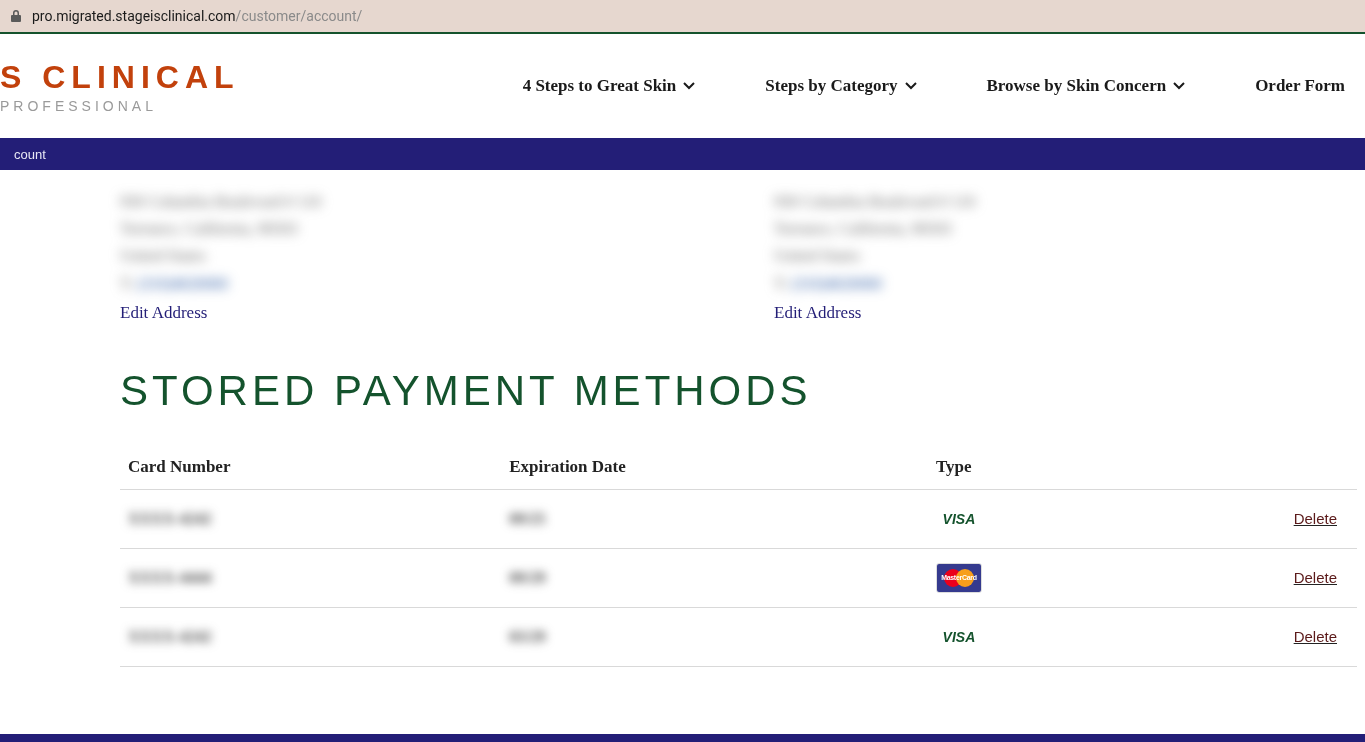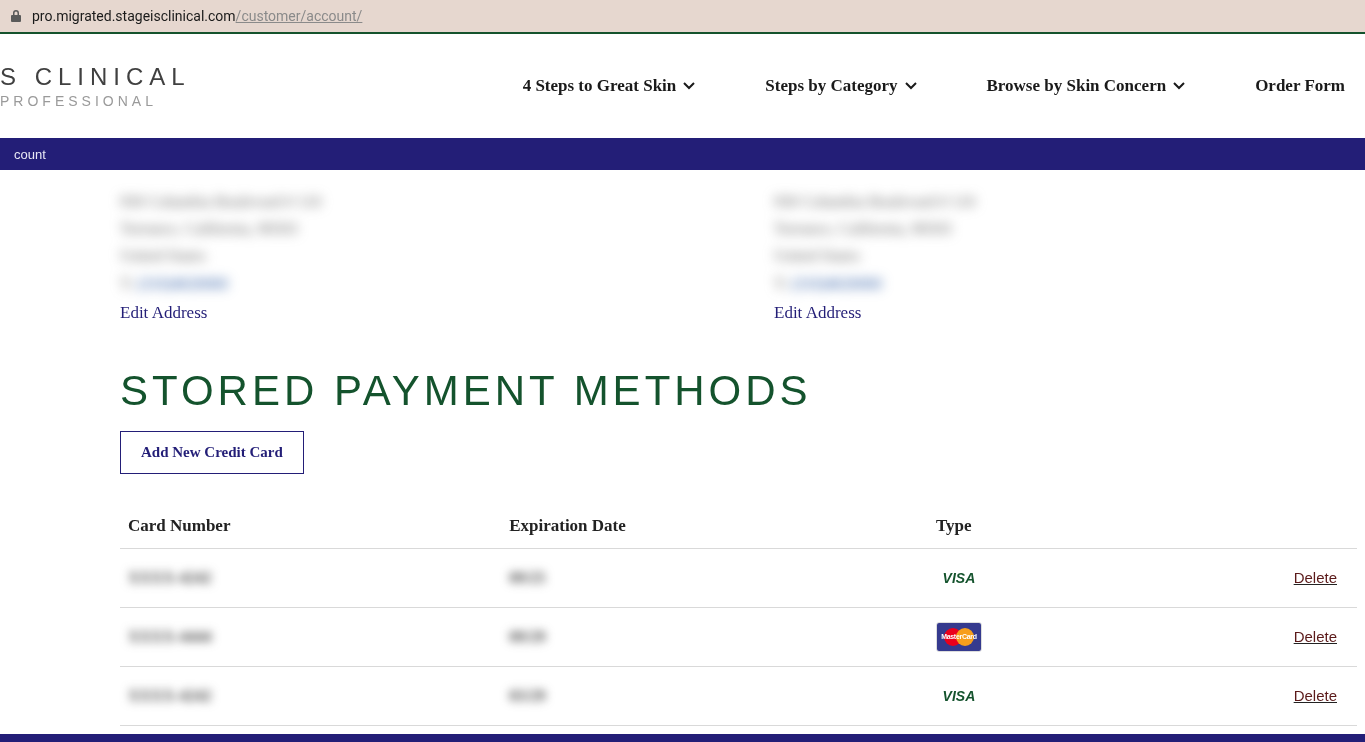--- a/index.html
+++ b/index.html
@@ -1,24 +1,24 @@
 <!DOCTYPE html>
 <html><head>
 <meta charset="utf-8">
 <style>
   * { box-sizing: border-box; margin: 0; padding: 0; }
   html, body { width: 1365px; height: 742px; font-family: Georgia, 'Times New Roman', serif; background: #fff; color: #222; overflow: hidden; }
   .urlbar { height: 34px; background: #e6d7cf; display: flex; align-items: center; padding: 0 8px; font-family: -apple-system, Segoe UI, Roboto, sans-serif; font-size: 14px; color: #555; border-bottom: 2px solid #14532d; }
   .urlbar .lock { width: 16px; height: 16px; margin-right: 8px; display: flex; align-items: center; justify-content: center; }
   .urlbar .host { color: #1a1a1a; }
-  .urlbar .path { color: #8a8a8a; text-decoration: underline; }
+  .urlbar .path { color: #8a8a8a; }
 
   .header { height: 104px; display: flex; align-items: center; justify-content: space-between; padding: 0 20px 0 0; background: #fff; }
   .logo { display: flex; flex-direction: column; align-items: flex-start; padding-left: 0; }
-  .logo-primary { font-family: 'Arial Narrow', Arial, sans-serif; font-size: 24px; letter-spacing: 6px; color: #404040; font-weight: 400; }
+  .logo-primary { font-family: 'Arial Narrow', Arial, sans-serif; font-size: 32px; letter-spacing: 6px; color: #c2410c; font-weight: 700; }
   .logo-secondary { font-family: Arial, sans-serif; font-size: 14px; letter-spacing: 4px; color: #9a9a9a; margin-top: 2px; }
   .nav { display: flex; gap: 28px; align-items: center; }
   .nav-item { font-family: Georgia, serif; font-size: 17px; color: #1a1a1a; display: flex; align-items: center; gap: 6px; cursor: pointer; font-weight: 600; margin-left: 41px; }
   .nav-item.bold { font-weight: 700; }
   .chev { display: inline-flex; }
 
   .subnav { height: 32px; background: #231e77; color: #e8e8f5; font-family: Arial, sans-serif; font-size: 13px; display: flex; align-items: center; padding-left: 14px; }
   .subnav span { padding-left: 0; }
 
   .content { padding: 0 0 0 120px; position: relative; }
@@ -121,21 +121,20 @@
         <div>Torrance, California, 90503</div>
         <div>United States</div>
         <div><span>T:</span> <a>(310)4626060</a></div>
       </div>
       <span class="edit-link">Edit Address</span>
     </div>
   </div>
 
   <h2 class="section-title">STORED PAYMENT METHODS</h2>
 
-  <button class="add-card-btn">Add New Credit Card</button>
 
   <table>
     <thead>
       <tr>
         <th>Card Number</th>
         <th>Expiration Date</th>
         <th>Type</th>
         <th></th>
       </tr>
     </thead>

